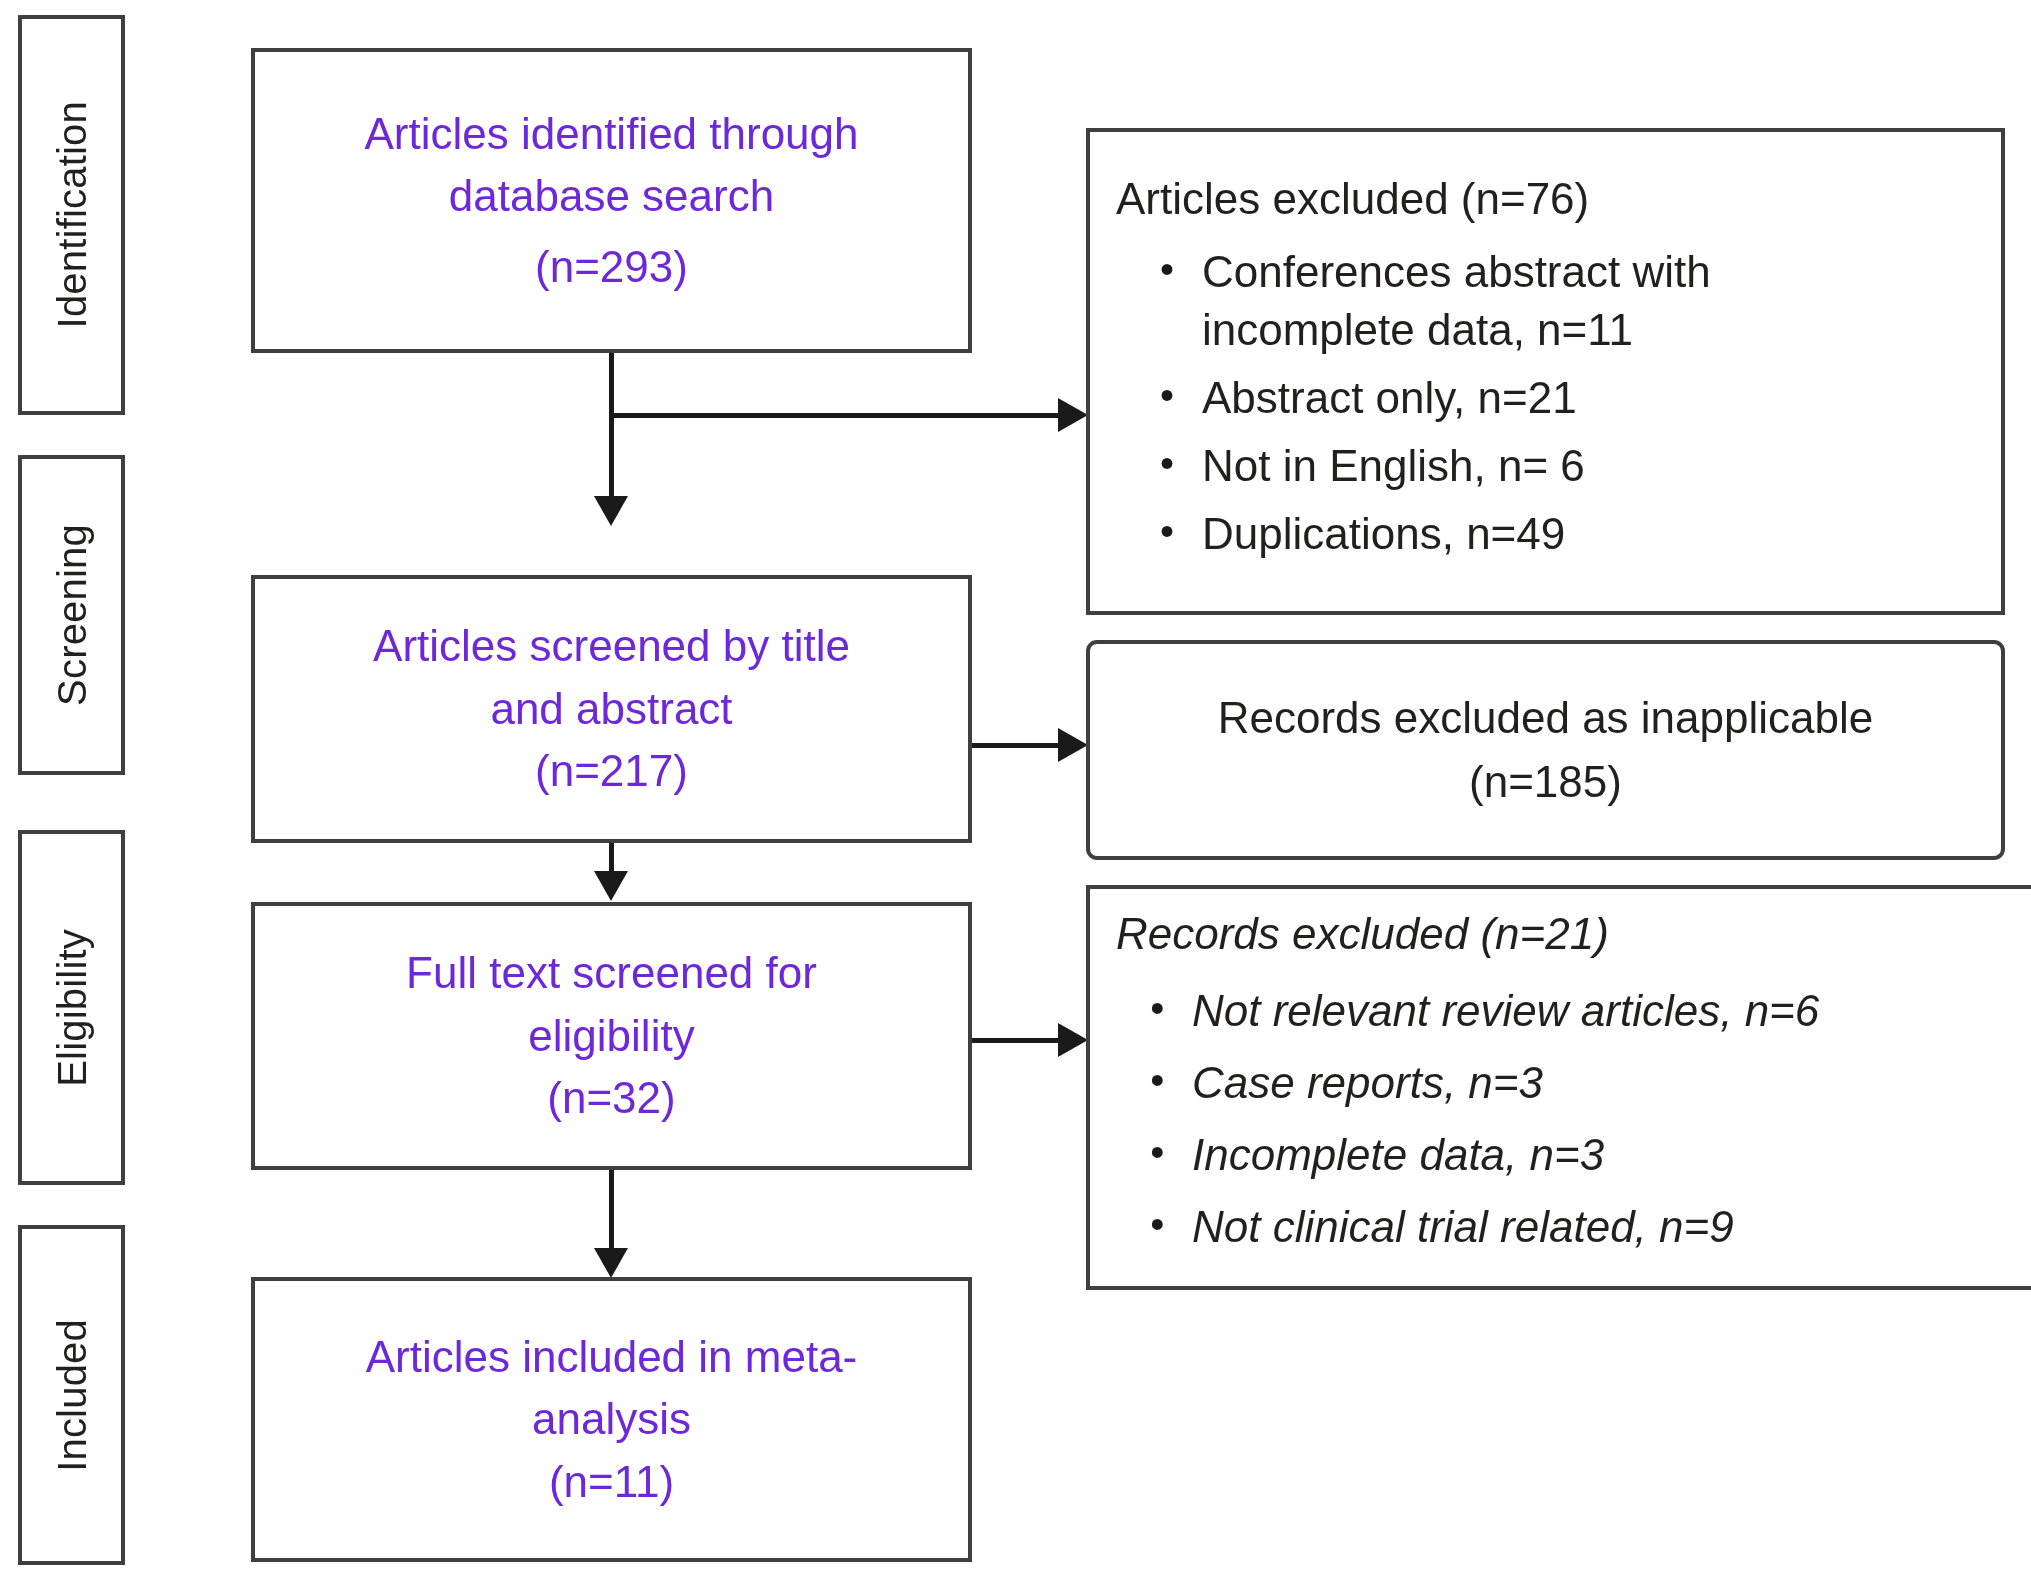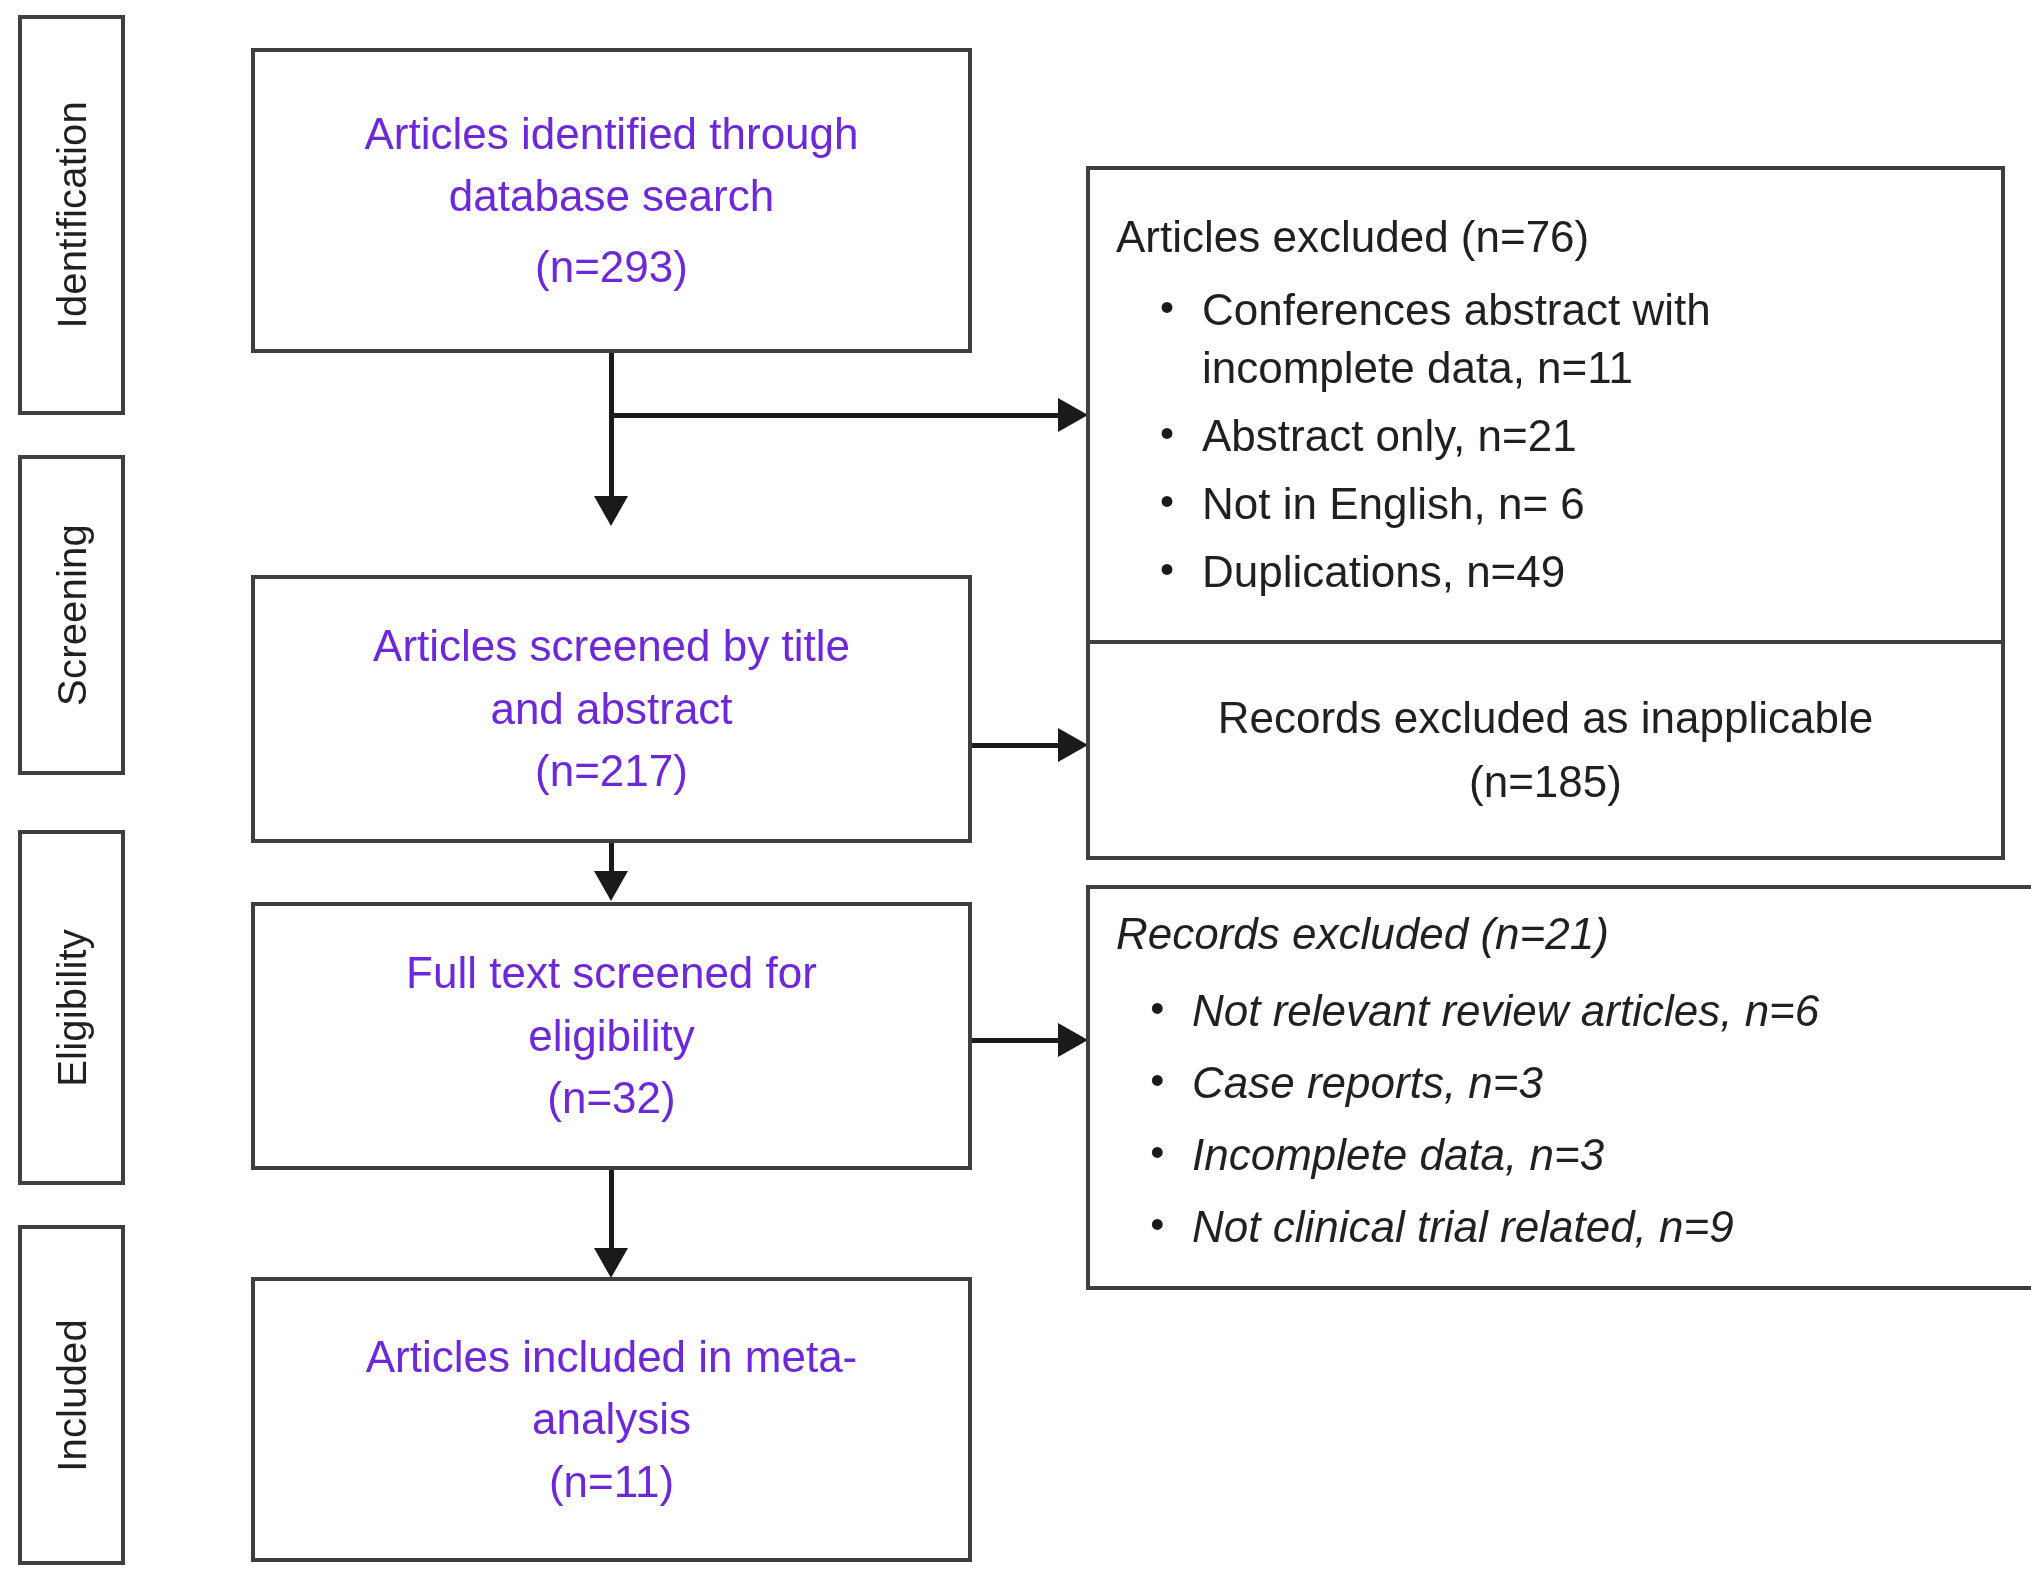--- a/index.html
+++ b/index.html
@@ -193,21 +193,21 @@
     <span class="line">eligibility</span>
     <span class="line">(n=32)</span>
   </div>
 
   <div class="flow-box" style="left:251px; top:1277px; width:721px; height:285px;">
     <span class="line">Articles included in meta-</span>
     <span class="line">analysis</span>
     <span class="line">(n=11)</span>
   </div>
 
-  <div class="excl-box" style="left:1086px; top:128px; width:919px; height:487px;margin-top:38px;">
+  <div class="excl-box" style="left:1086px; top:128px; width:919px; height:487px;">
     <div class="excl-heading">Articles excluded (n=76)</div>
     <ul class="excl-list">
       <li>
         <span class="bullet">•</span>
         <div>Conferences abstract with</div>
         <div>incomplete data, n=11</div>
       </li>
       <li>
         <span class="bullet">•</span>
         <div>Abstract only, n=21</div>
@@ -216,21 +216,21 @@
         <span class="bullet">•</span>
         <div>Not in English, n= 6</div>
       </li>
       <li>
         <span class="bullet">•</span>
         <div>Duplications, n=49</div>
       </li>
     </ul>
   </div>
 
-  <div class="excl-box excl-centered" style="left:1086px; top:640px; width:919px; height:220px;">
+  <div class="excl-box excl-centered" style="left:1086px; top:640px; width:919px; height:220px;border-radius:11px;">
     <span class="line">Records excluded as inapplicable</span>
     <span class="line">(n=185)</span>
   </div>
 
   <div class="excl-box" style="left:1086px; top:885px; width:1044px; height:405px;font-style:italic;">
     <div class="excl-heading">Records excluded (n=21)</div>
     <ul class="excl-list" style="padding-left:76px;">
       <li style="margin:14px 0;">
         <span class="bullet">•</span>
         <div>Not relevant review articles, n=6</div>

